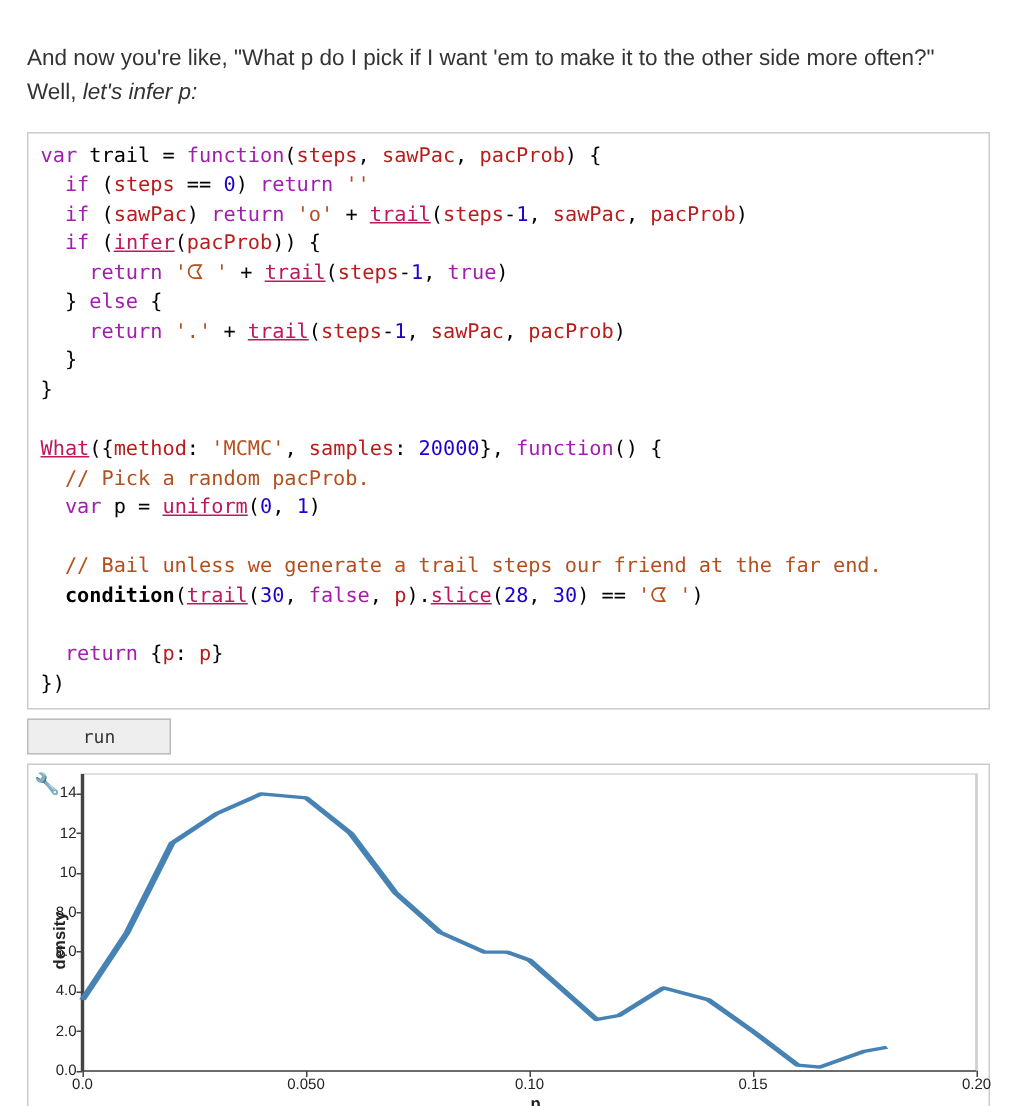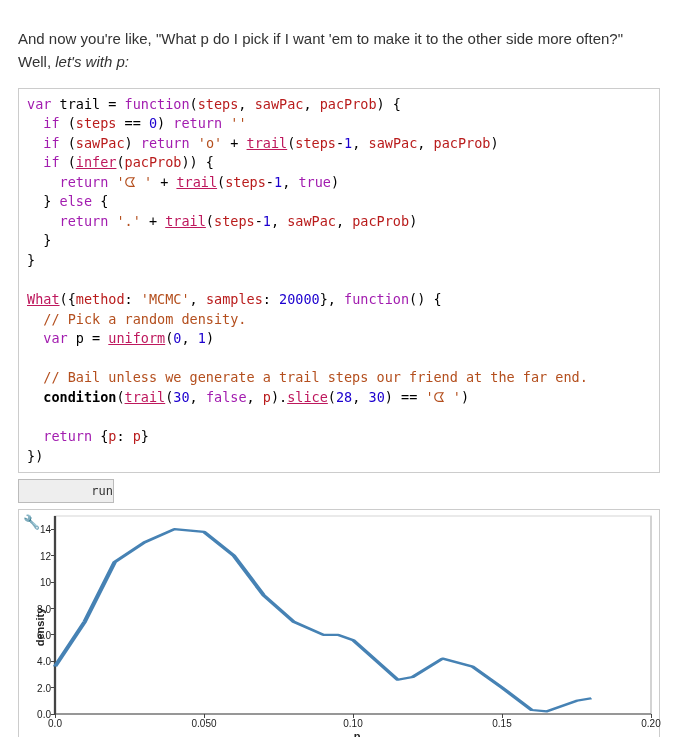--- a/index.html
+++ b/index.html
@@ -32,21 +32,21 @@
   .tok-par  { color: #b91c1c; }
   .tok-com  { color: #b44f1e; }
   .tok-bold { font-weight: bold; }
   .run-btn {
     font-family: "Menlo","Consolas",monospace;
     font-size: 12px;
     background: #eee;
     border: 1px solid #bbb;
     padding: 4px 0;
     width: 96px;
-    text-align: right;
+    text-align: center;
     cursor: pointer;
     margin-bottom: 6px;
   }
   .chart-box {
     border: 1px solid #ccc;
     padding: 6px 6px 2px 6px;
     position: relative;
     height: 236px;
   }
   .wrench {
@@ -85,35 +85,35 @@
   .ytick { right: 100%; padding-right: 4px; transform: translateY(-50%); }
   .xtick { top: 100%; padding-top: 4px; transform: translateX(-50%); }
   .tickmark-y { position:absolute; width:4px; height:1px; background:#444; right:0; }
   .tickmark-x { position:absolute; height:4px; width:1px; background:#444; top:100%; }
   svg.plot { width: 100%; height: 100%; overflow: visible; }
 </style>
 </head>
 <body>
 
 <p class="intro">
-  <span>And now you're like, "What p do I pick if I want 'em to make it to the other side more often?" Well, </span><em>let's with p:</em>
+  <span>And now you're like, "What p do I pick if I want 'em to make it to the other side more often?" Well, </span><em>let's infer p:</em>
 </p>
 
 <div class="code-block"><span class="tok-kw">var</span><span> trail = </span><span class="tok-kw">function</span><span>(</span><span class="tok-par">steps</span><span>, </span><span class="tok-par">sawPac</span><span>, </span><span class="tok-par">pacProb</span><span>) {</span>
 <span>  </span><span class="tok-kw">if</span><span> (</span><span class="tok-par">steps</span><span> == </span><span class="tok-num">0</span><span>) </span><span class="tok-kw">return</span><span> </span><span class="tok-str">''</span>
 <span>  </span><span class="tok-kw">if</span><span> (</span><span class="tok-par">sawPac</span><span>) </span><span class="tok-kw">return</span><span> </span><span class="tok-str">'o'</span><span> + </span><span class="tok-id">trail</span><span>(</span><span class="tok-par">steps</span><span>-</span><span class="tok-num">1</span><span>, </span><span class="tok-par">sawPac</span><span>, </span><span class="tok-par">pacProb</span><span>)</span>
 <span>  </span><span class="tok-kw">if</span><span> (</span><span class="tok-id">infer</span><span>(</span><span class="tok-par">pacProb</span><span>)) {</span>
 <span>    </span><span class="tok-kw">return</span><span> </span><span class="tok-str">'ᗧ '</span><span> + </span><span class="tok-id">trail</span><span>(</span><span class="tok-par">steps</span><span>-</span><span class="tok-num">1</span><span>, </span><span class="tok-kw">true</span><span>)</span>
 <span>  } </span><span class="tok-kw">else</span><span> {</span>
 <span>    </span><span class="tok-kw">return</span><span> </span><span class="tok-str">'.'</span><span> + </span><span class="tok-id">trail</span><span>(</span><span class="tok-par">steps</span><span>-</span><span class="tok-num">1</span><span>, </span><span class="tok-par">sawPac</span><span>, </span><span class="tok-par">pacProb</span><span>)</span>
 <span>  }</span>
 <span>}</span>
 <span></span>
 <span class="tok-id">What</span><span>({</span><span class="tok-par">method</span><span>: </span><span class="tok-str">'MCMC'</span><span>, </span><span class="tok-par">samples</span><span>: </span><span class="tok-num">20000</span><span>}, </span><span class="tok-kw">function</span><span>() {</span>
-<span>  </span><span class="tok-com">// Pick a random density.</span>
+<span>  </span><span class="tok-com">// Pick a random pacProb.</span>
 <span>  </span><span class="tok-kw">var</span><span> p = </span><span class="tok-id">uniform</span><span>(</span><span class="tok-num">0</span><span>, </span><span class="tok-num">1</span><span>)</span>
 <span></span>
 <span>  </span><span class="tok-com">// Bail unless we generate a trail steps our friend at the far end.</span>
 <span>  </span><span class="tok-bold">condition</span><span>(</span><span class="tok-id">trail</span><span>(</span><span class="tok-num">30</span><span>, </span><span class="tok-kw">false</span><span>, </span><span class="tok-par">p</span><span>).</span><span class="tok-id">slice</span><span>(</span><span class="tok-num">28</span><span>, </span><span class="tok-num">30</span><span>) == </span><span class="tok-str">'ᗧ '</span><span>)</span>
 <span></span>
 <span>  </span><span class="tok-kw">return</span><span> {</span><span class="tok-par">p</span><span>: </span><span class="tok-par">p</span><span>}</span>
 <span>})</span></div>
 
 <div class="run-btn">run</div>
 

